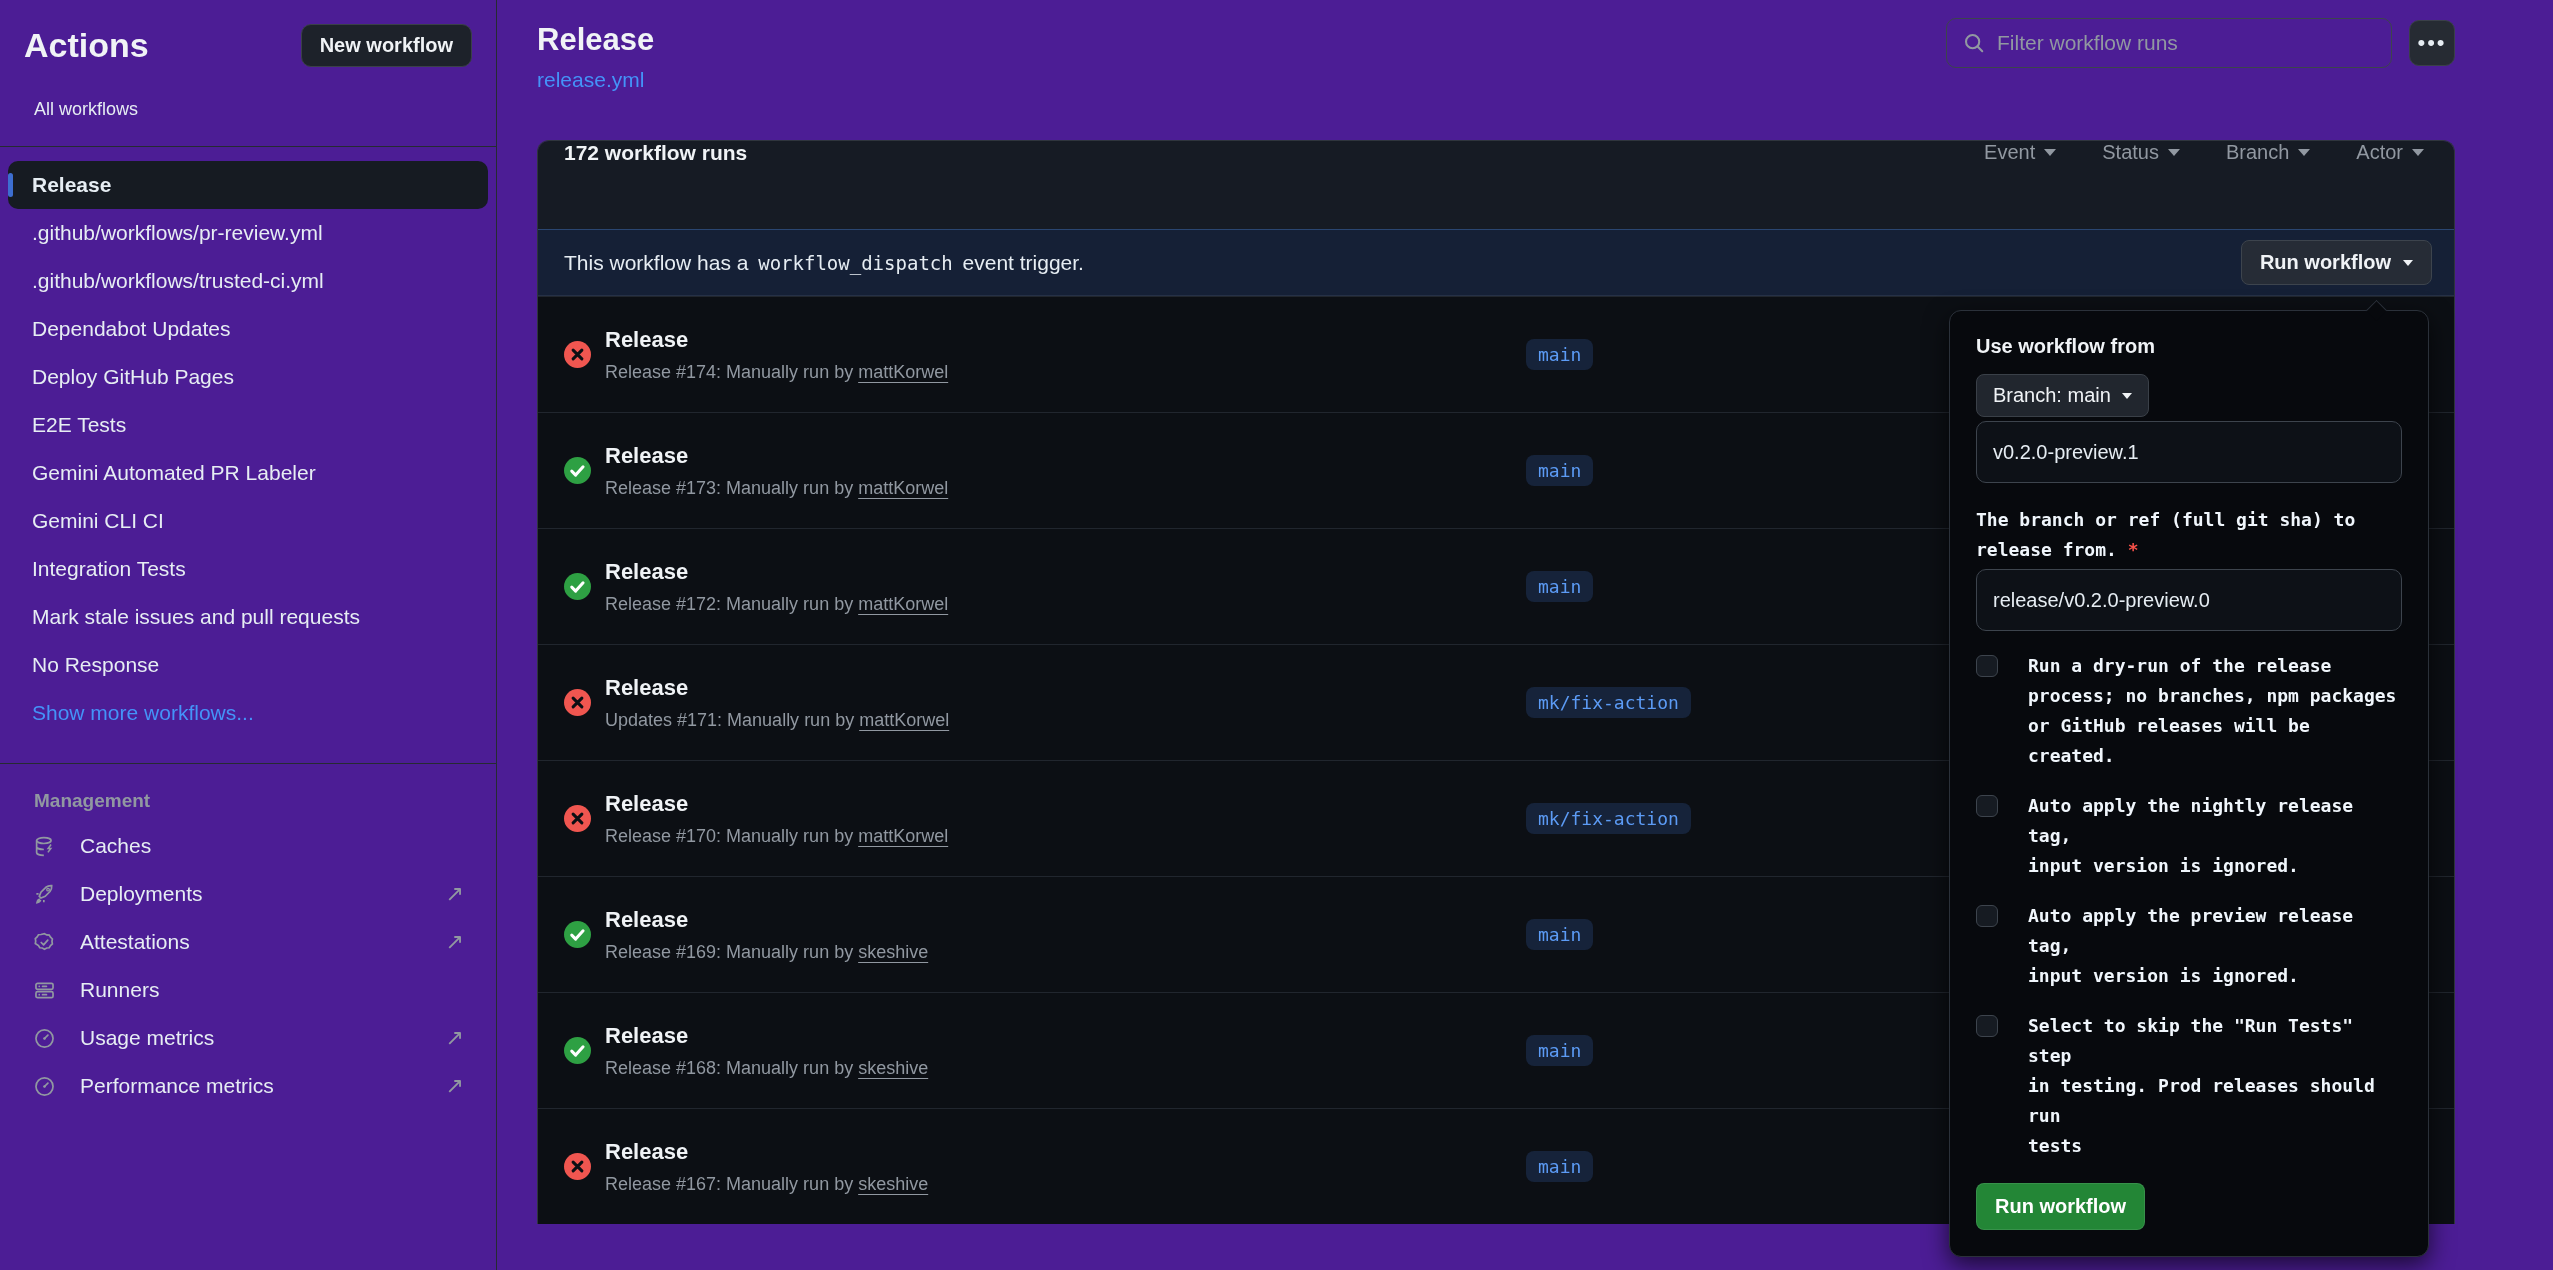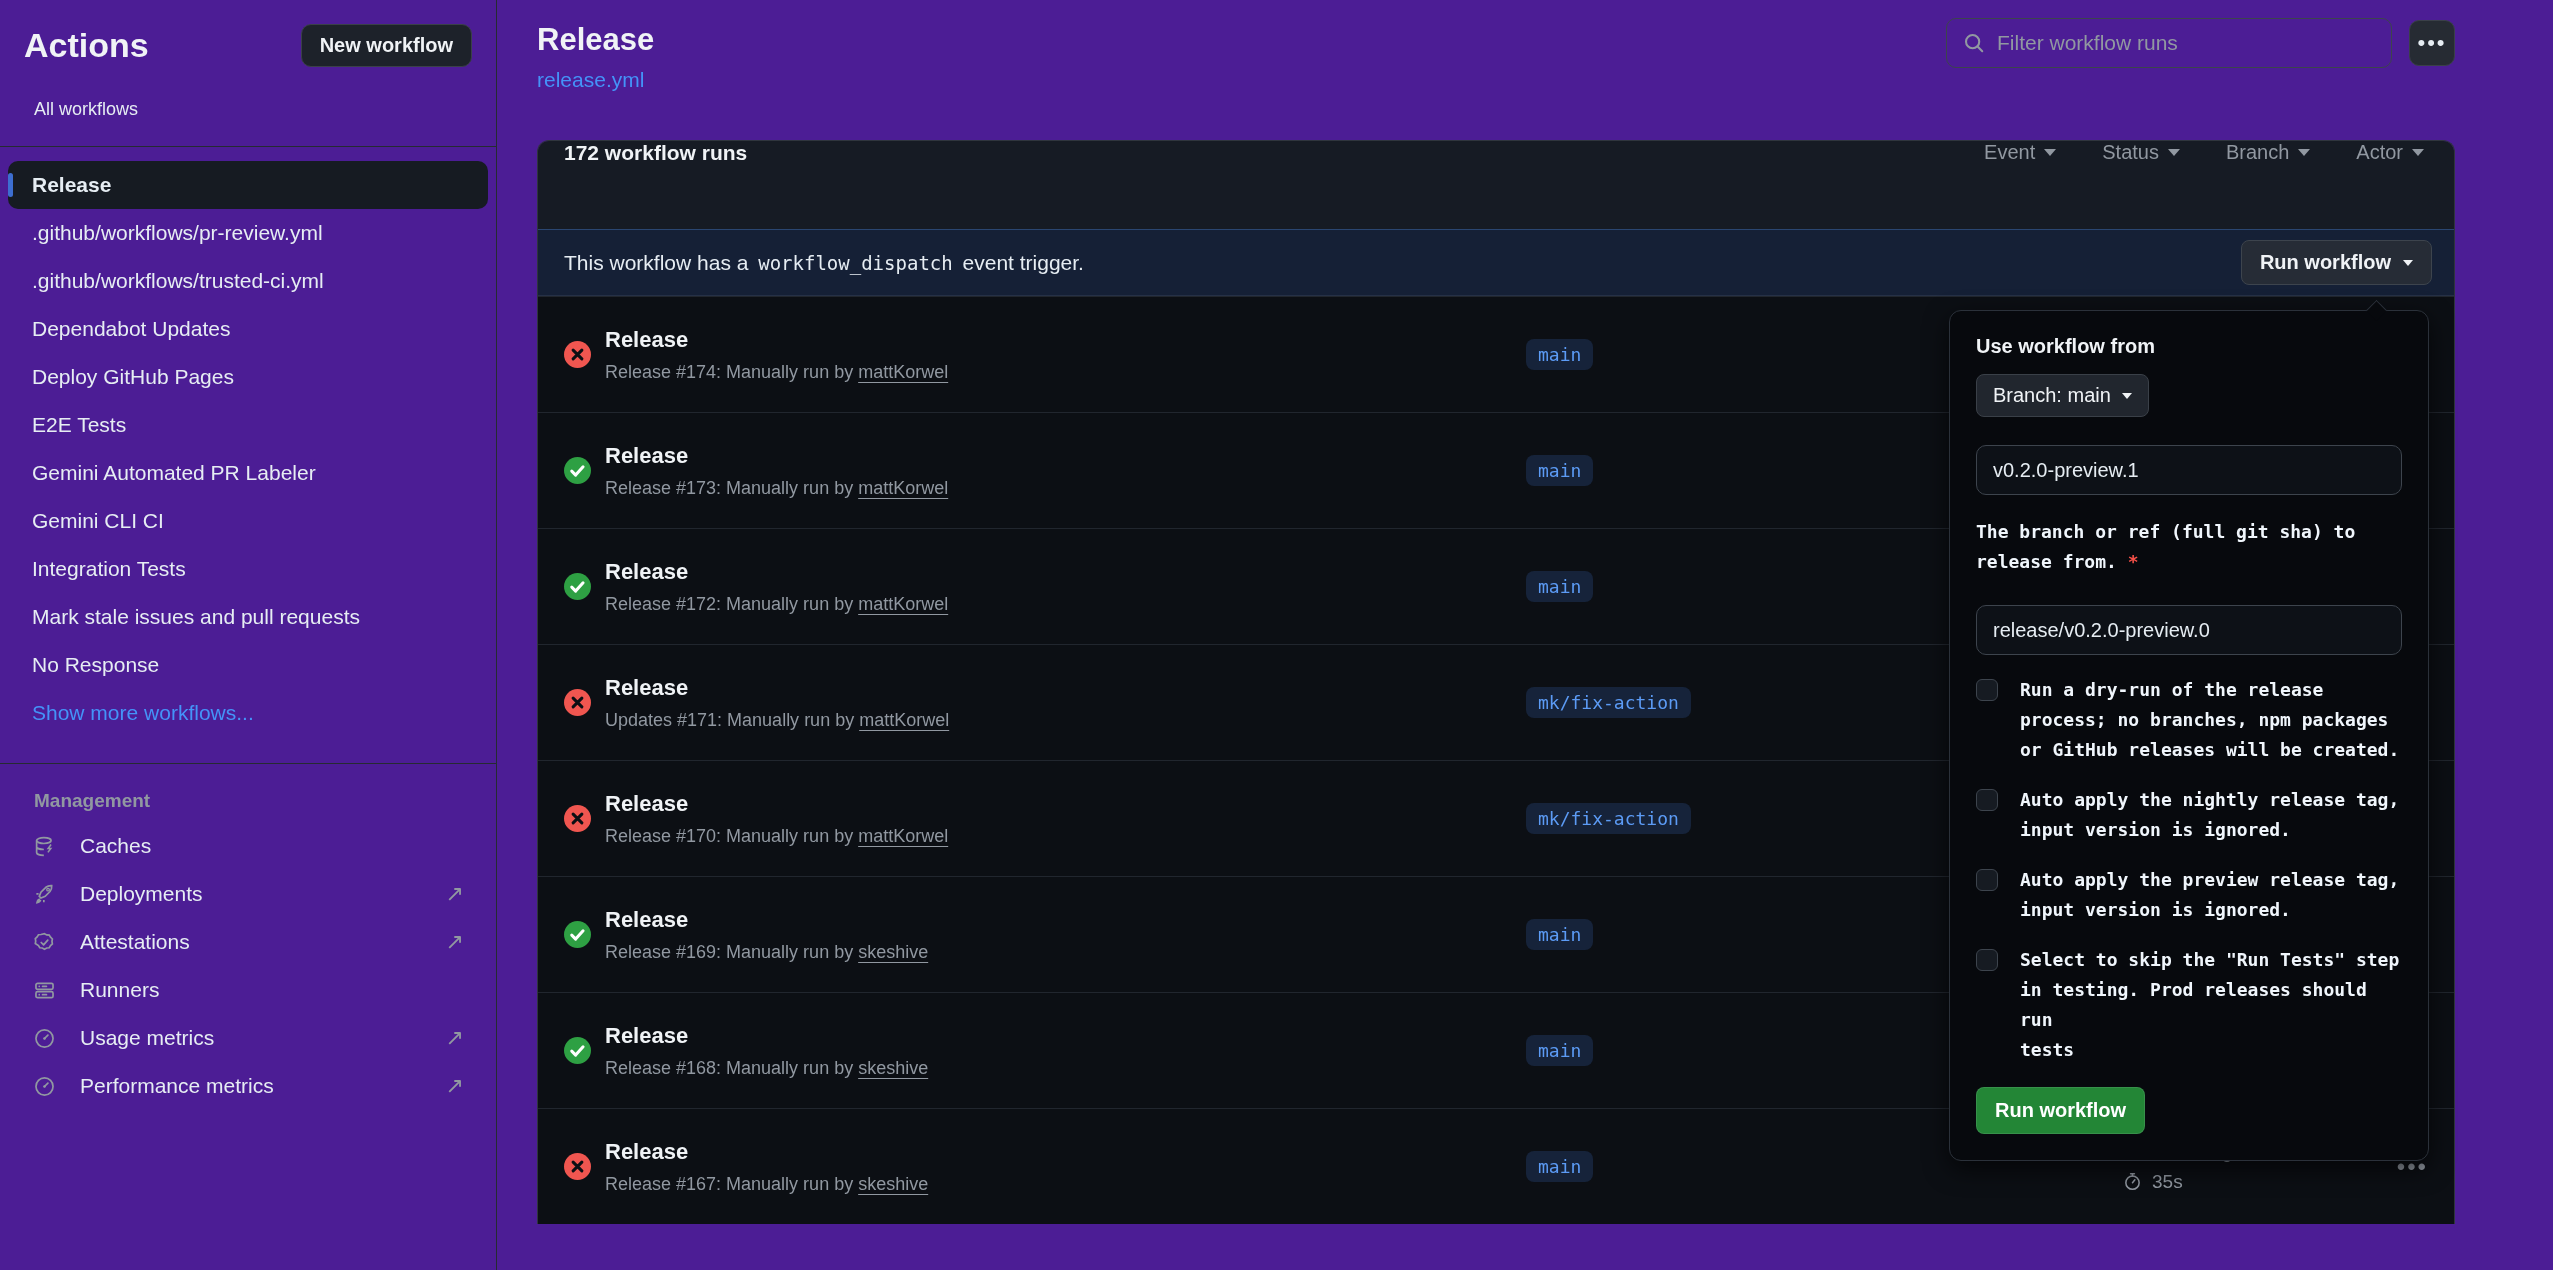--- a/index.html
+++ b/index.html
@@ -66,22 +66,22 @@
   .row-kebab { color:#9198a1; font-size:24px; letter-spacing:2px; cursor:pointer; }
 
   
   .dispatch-panel { position:absolute; left:1452px; top:310px; width:480px; z-index:5; background:#07090d; border:1px solid #2b313a; border-radius:12px; box-shadow:0 8px 24px rgba(0,0,0,.65); padding:24px 26px 26px 26px; }
   .panel-notch { position:absolute; top:-8px; right:44px; width:15px; height:15px; background:#07090d; border-left:1px solid #2b313a; border-top:1px solid #2b313a; transform:rotate(45deg); }
   .panel-title { font-size:20px; font-weight:700; color:#f0f3f6; }
   .branch-select-btn { margin-top:16px; display:inline-flex; align-items:center; gap:11px; background:#21262e; border:1px solid #3a4048; border-radius:8px; color:#f0f3f6; font-size:20px; padding:9px 16px; cursor:pointer; }
   .branch-select-btn .caret { border-top-width:6px; border-left-width:5px; border-right-width:5px; }
   .field-label { margin-top:22px; font-family:"DejaVu Sans Mono",monospace; font-weight:700; font-size:18px; line-height:30px; color:#f0f6fc; white-space:pre-line; }
   .req { color:#f85149; }
-  .panel-input { margin-top:28px; width:100%; height:50px; background:#0d1117; border:1px solid #3d444d; border-radius:10px; color:#e6edf3; font-size:20px; padding:0 16px; outline:none; font-family:"Liberation Sans",sans-serif; }
-  .checkbox-row { margin-top:20px; display:flex; align-items:flex-start; gap:22px; }
+  .panel-input { margin-top:4px; width:100%; height:62px; background:#0d1117; border:1px solid #3d444d; border-radius:10px; color:#e6edf3; font-size:20px; padding:0 16px; outline:none; font-family:"Liberation Sans",sans-serif; }
+  .checkbox-row { margin-top:20px; display:flex; align-items:flex-start; gap:30px; }
   .checkbox { flex:0 0 auto; width:22px; height:22px; margin-top:4px; background:#161b22; border:1px solid #3d444d; border-radius:6px; cursor:pointer; }
   .checkbox-label { font-family:"DejaVu Sans Mono",monospace; font-weight:700; font-size:18px; line-height:30px; color:#f0f6fc; white-space:pre-line; }
   .btn-green { margin-top:22px; background:#238636; border:1px solid rgba(240,246,252,.1); border-radius:8px; color:#ffffff; font-size:20px; font-weight:700; padding:11px 18px; cursor:pointer; font-family:"Liberation Sans",sans-serif; }
 </style>
 </head>
 <body>
 
 <div id="app">
 
   <nav id="sidebar">

